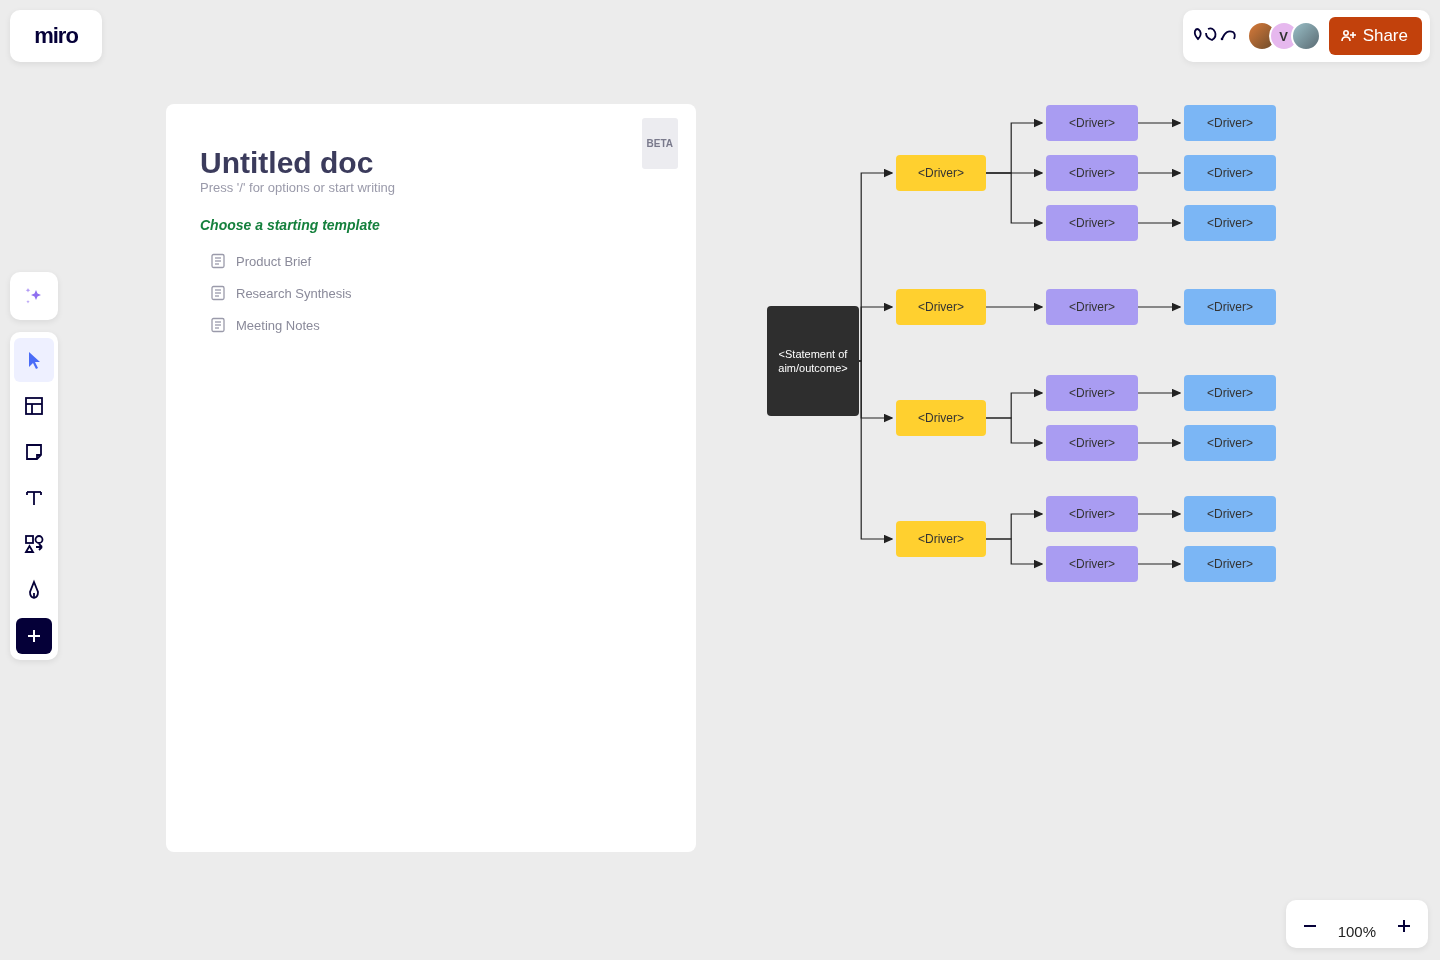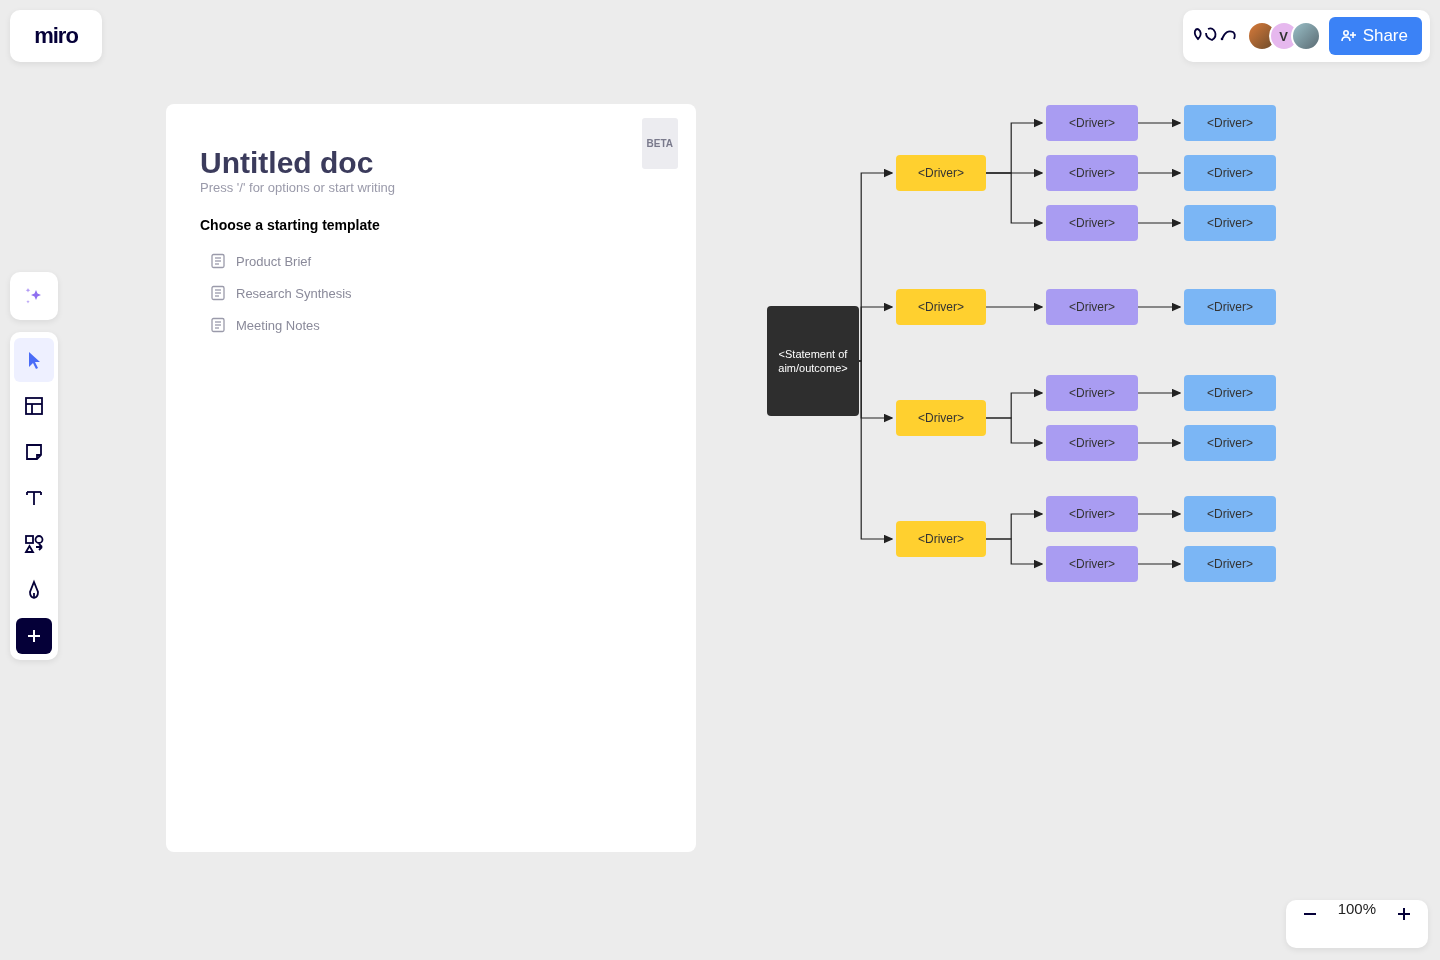--- a/index.html
+++ b/index.html
@@ -49,21 +49,21 @@
   .avatar {
     width: 30px; height: 30px; border-radius: 50%;
     border: 2px solid #fff;
     margin-left: -8px;
     display:flex; align-items:center; justify-content:center;
     font-size: 13px; font-weight: 600; color:#333;
   }
   .avatar:first-child { margin-left: 0; }
   .share-btn {
     height: 38px;
-    background: #3b82f6;
+    background: #c2410c;
     color: #fff;
     border-radius: 6px;
     display:flex; align-items:center; gap:6px;
     padding: 0 14px 0 10px;
     font-size: 17px;
     font-weight: 500;
     cursor: pointer;
   }
 
   
@@ -121,22 +121,23 @@
     color: #3b3b5c;
     margin-top: 8px;
   }
   .doc-hint {
     font-size: 13px;
     color: #9a9aaa;
   }
   .doc-subhead {
     font-size: 14px;
     font-weight: 700;
-    color: #000000;
+    color: #15803d;
     margin-top: 22px;
+    font-style: italic;
   }
   .template-list { margin-top: 12px; }
   .template-item {
     display:flex; align-items:center; gap:10px;
     padding: 8px 4px 8px 10px;
     color: #8a8a9a;
     font-size: 13px;
     cursor: pointer;
   }
   .template-icon {
@@ -171,22 +172,22 @@
     stroke:#222; stroke-width:1.2; fill:none;
   }
 
   
   .zoom-bar {
     position:absolute;
     right: 12px; bottom: 12px;
     height: 48px;
     background:#fff;
     border-radius:10px;
-    display:flex; align-items:flex-start;
-    padding: 0 10px;
+    display:flex; align-items:flex-end;
+    padding: 8px 10px;
     gap: 14px;
     box-shadow: 0 2px 6px rgba(0,0,0,0.08);
   }
   .zoom-btn {
     width:28px; height:28px;
     display:flex; align-items:center; justify-content:center;
     cursor:pointer;
     font-size:22px;
   }
   .zoom-level { font-size:15px; font-weight:500; color:#222; }

